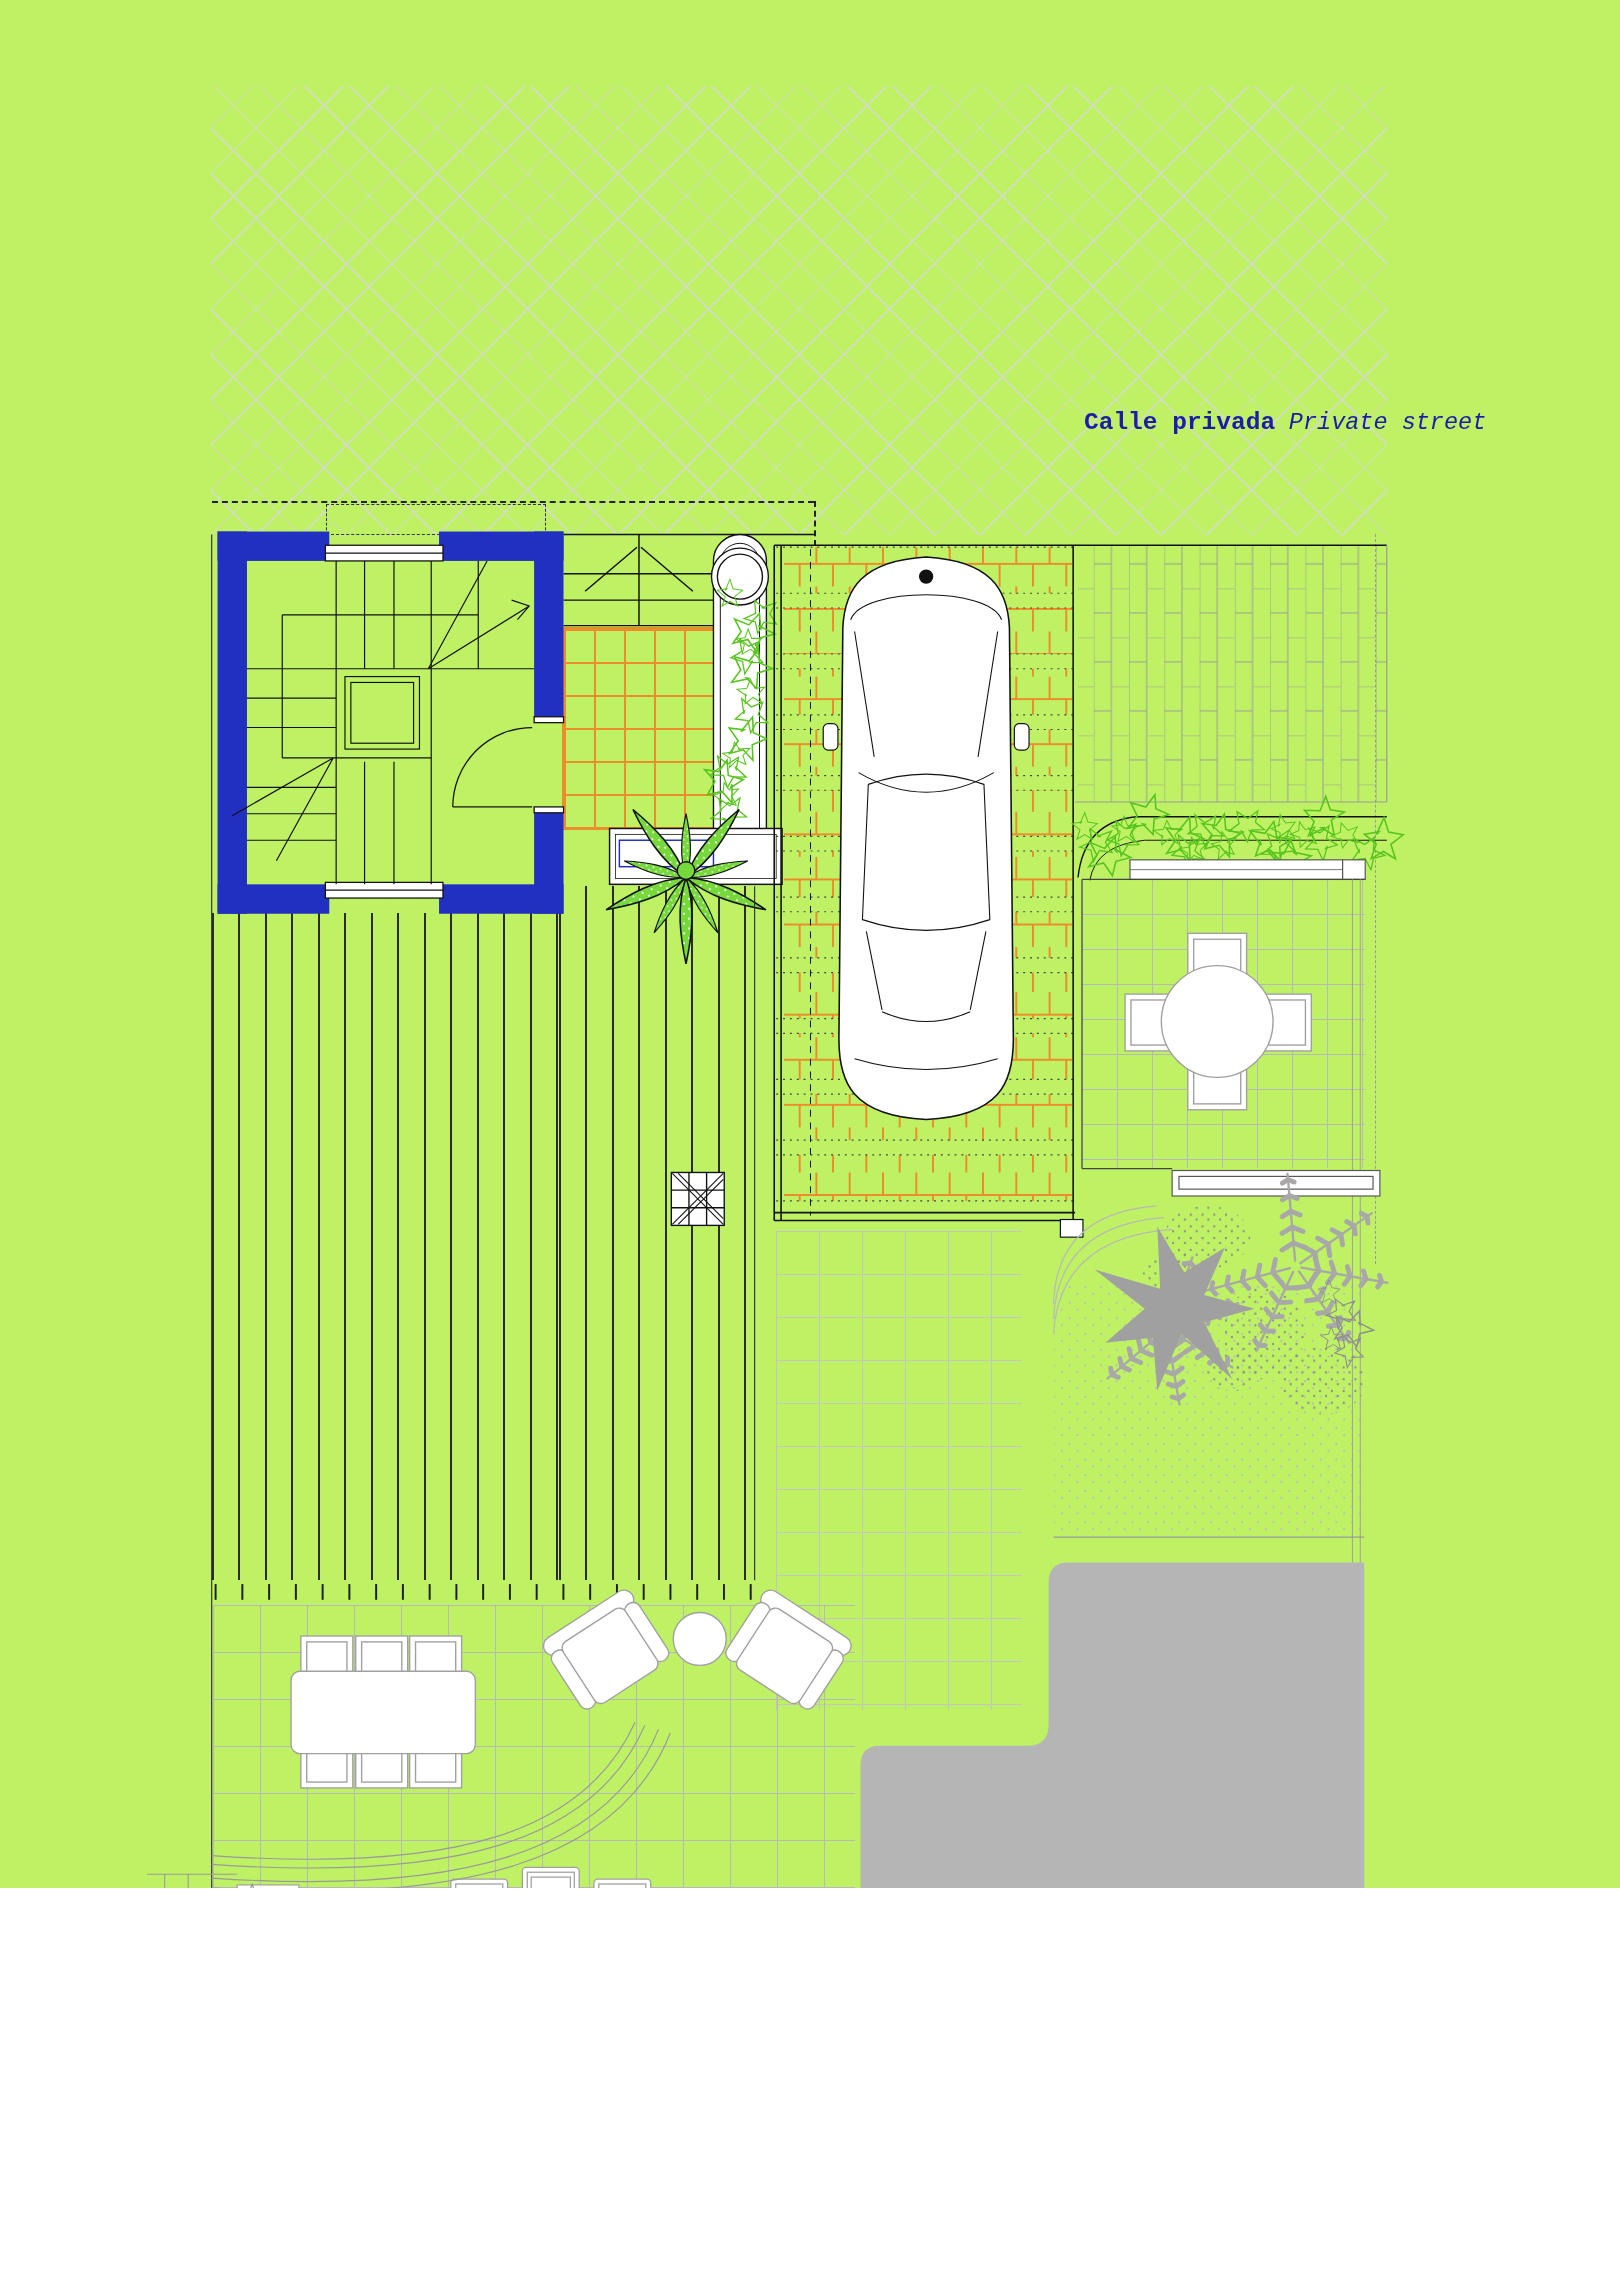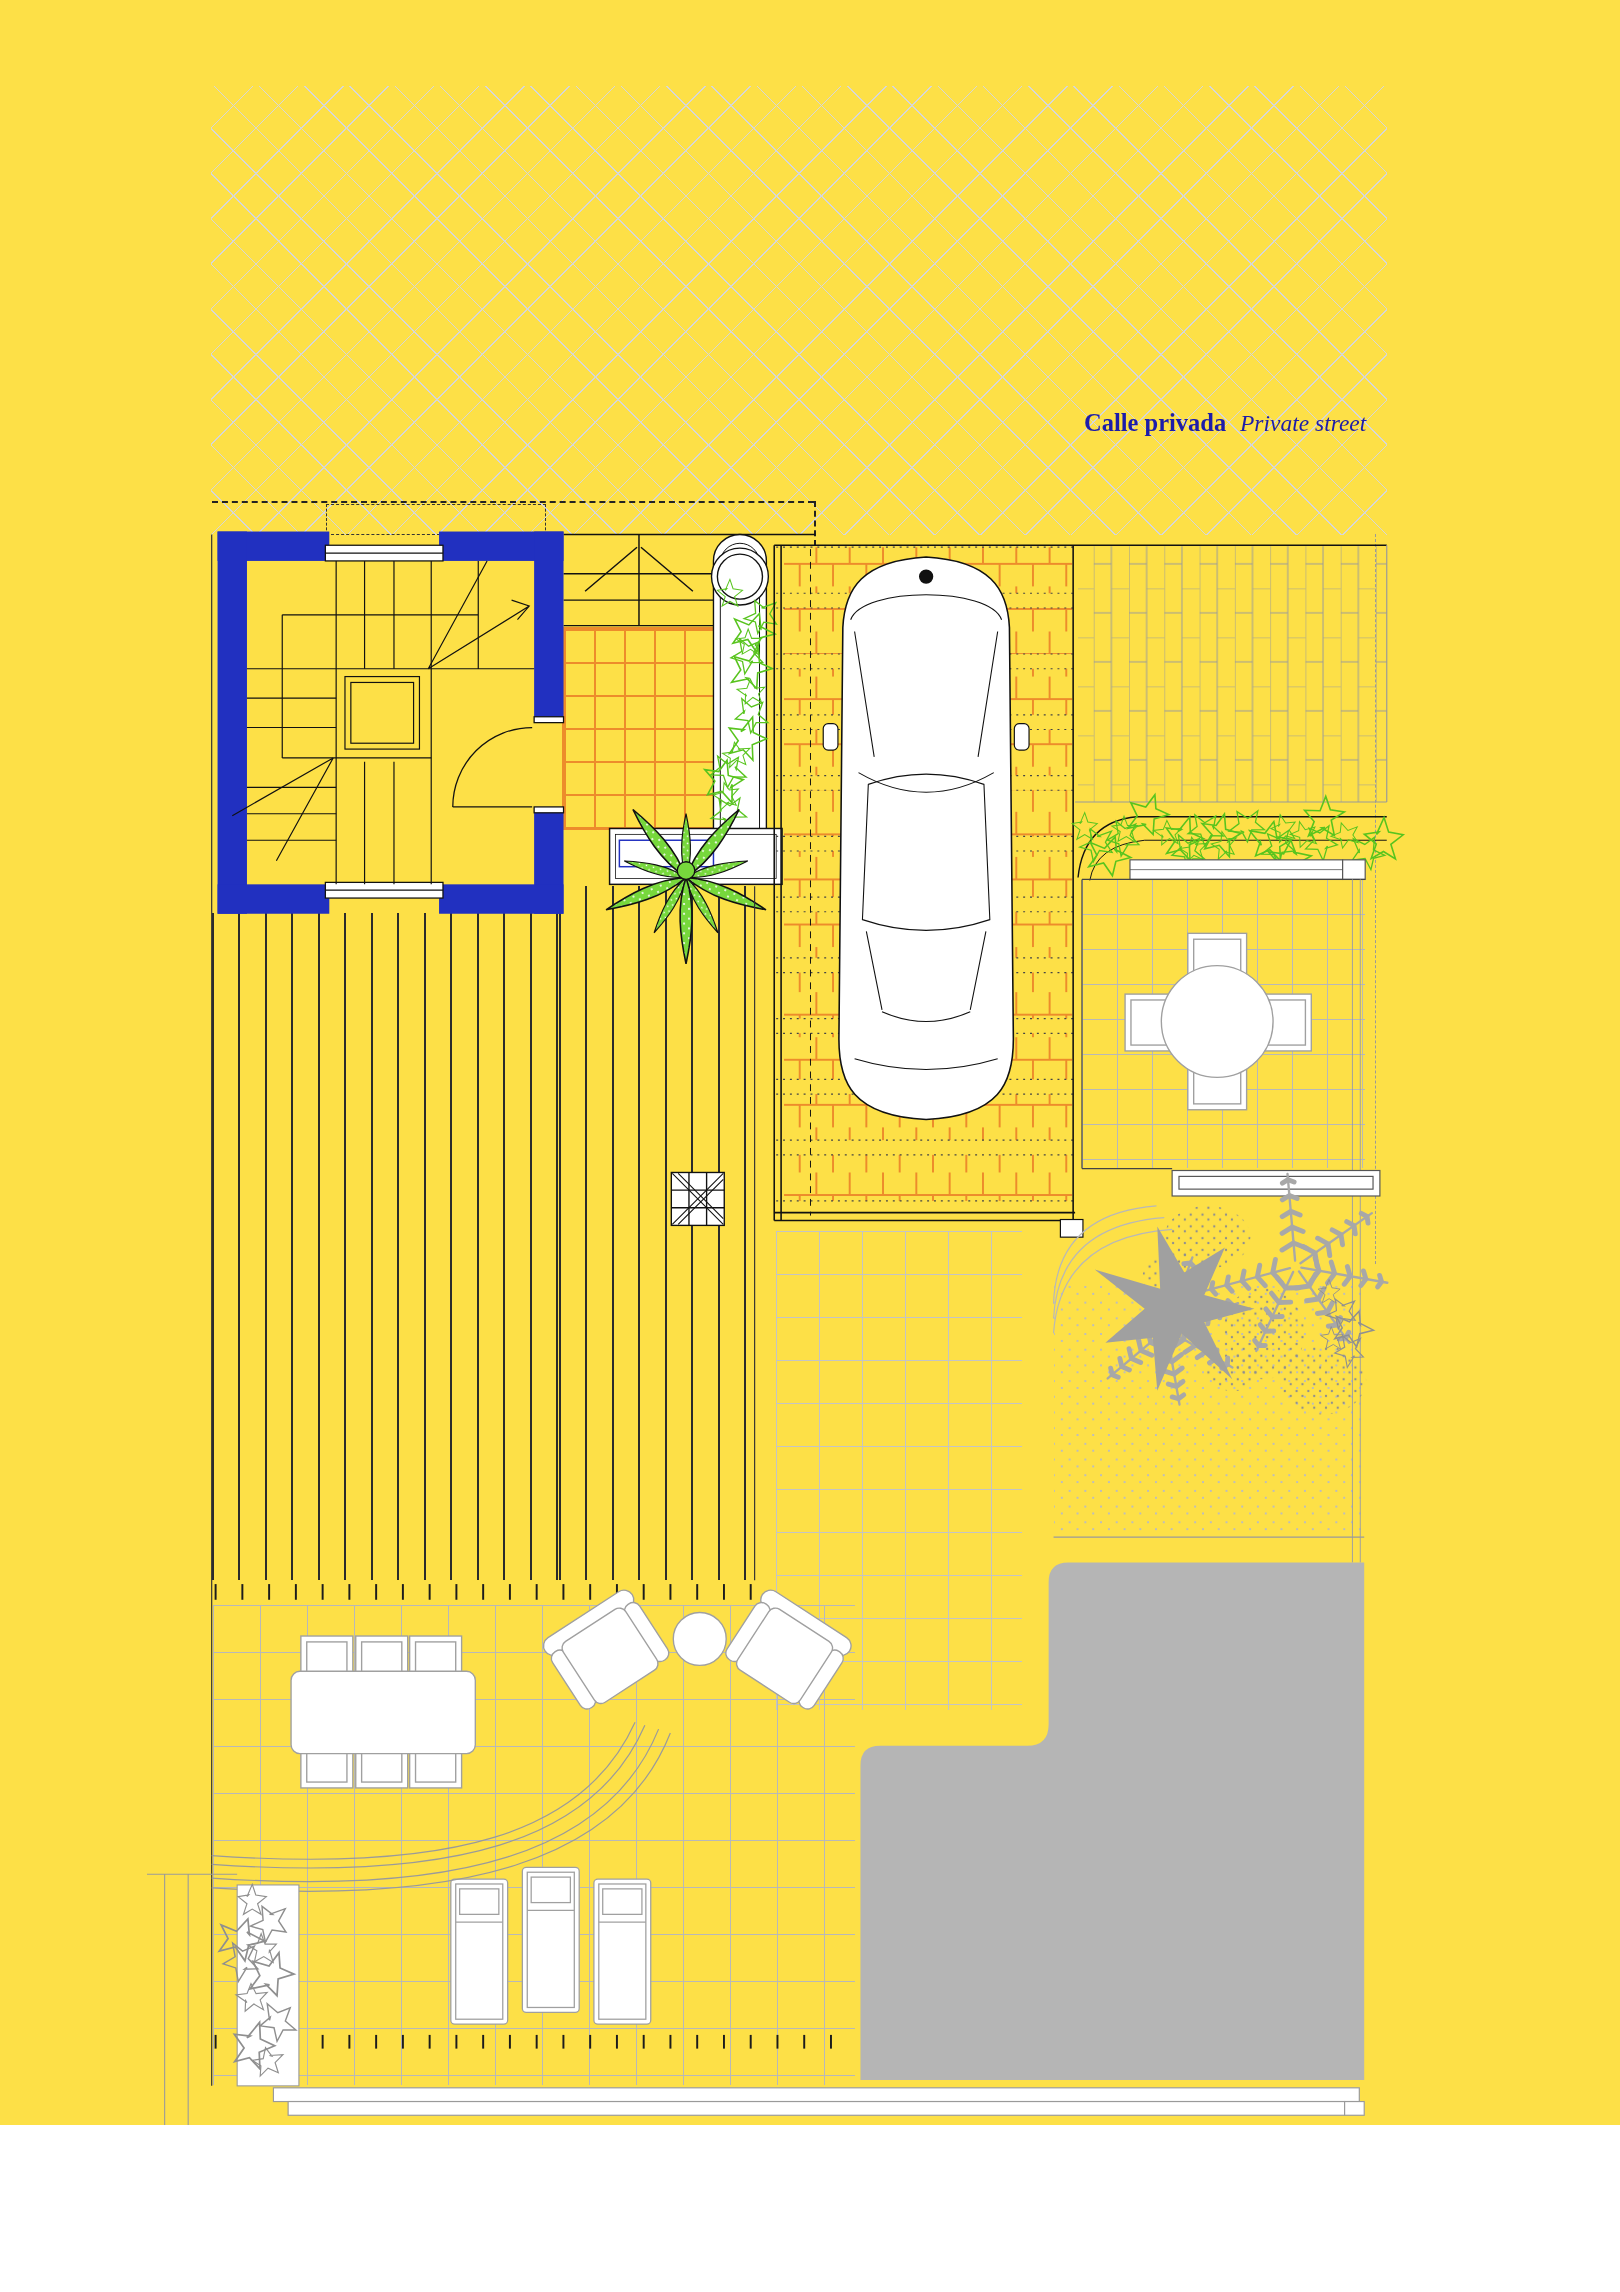--- a/index.html
+++ b/index.html
@@ -1,17 +1,17 @@
 <!DOCTYPE html>
 <html style="--wall_blue: #2130c0; --text_blue: #1c1caa; --paver_orange: #ed8c2b; --plant_green: #77d83c; --vine_green: #58c41e; --pool_gray: #b5b5b5; --line_gray: #9a9a9a; --tile_gray: #b8b8b8; --hatch_gray: #d7d7d7; --stipple_gray: #bdbdbd; --ink: #111111; --furniture_gray: #a0a0a0;"><head>
 <meta charset="utf-8">
 <style>
   html,body{margin:0;padding:0;background:#fff;}
-  #plan{position:relative;width:1620px;height:2125px;background:#fde047;overflow:hidden;
-        font-family:Liberation Serif, serif;}
+  #plan{position:relative;width:1620px;height:1888px;background:#bef264;overflow:hidden;
+        font-family:Liberation Mono, monospace;}
   .abs{position:absolute;}
   
   #street-hatch{
     left:211px;top:86px;width:1176px;height:449px;
     background-image:
       repeating-linear-gradient(45deg, transparent 0 31px, var(--hatch_gray) 31px 32px),
       repeating-linear-gradient(-45deg, transparent 0 31px, var(--hatch_gray) 31px 32px);
   }
   
   #orange-grid{

